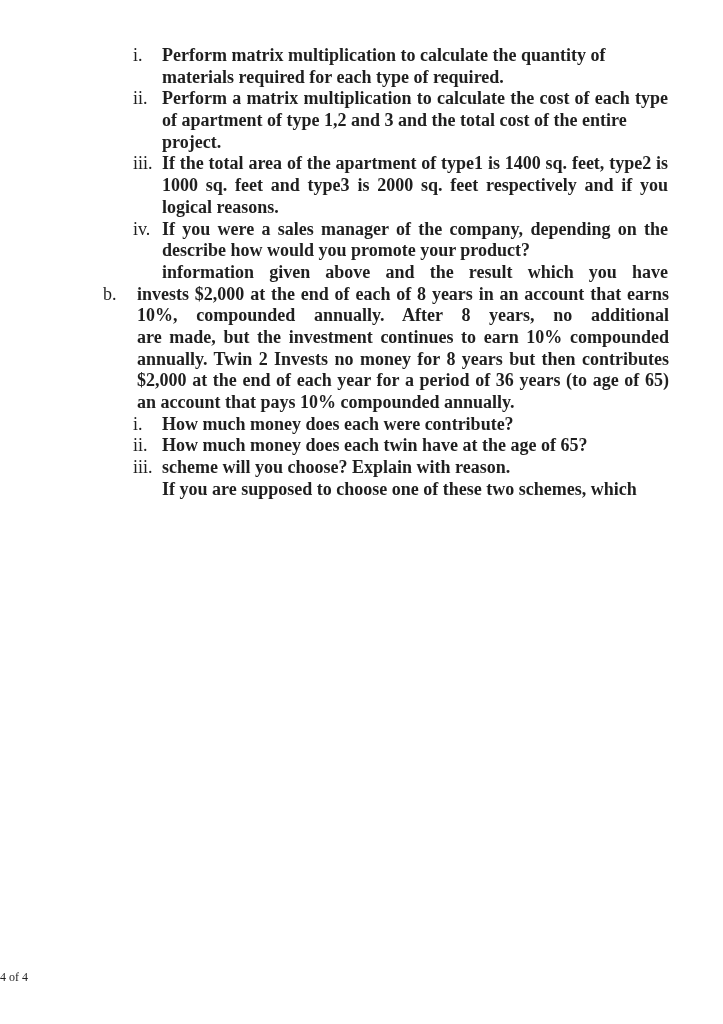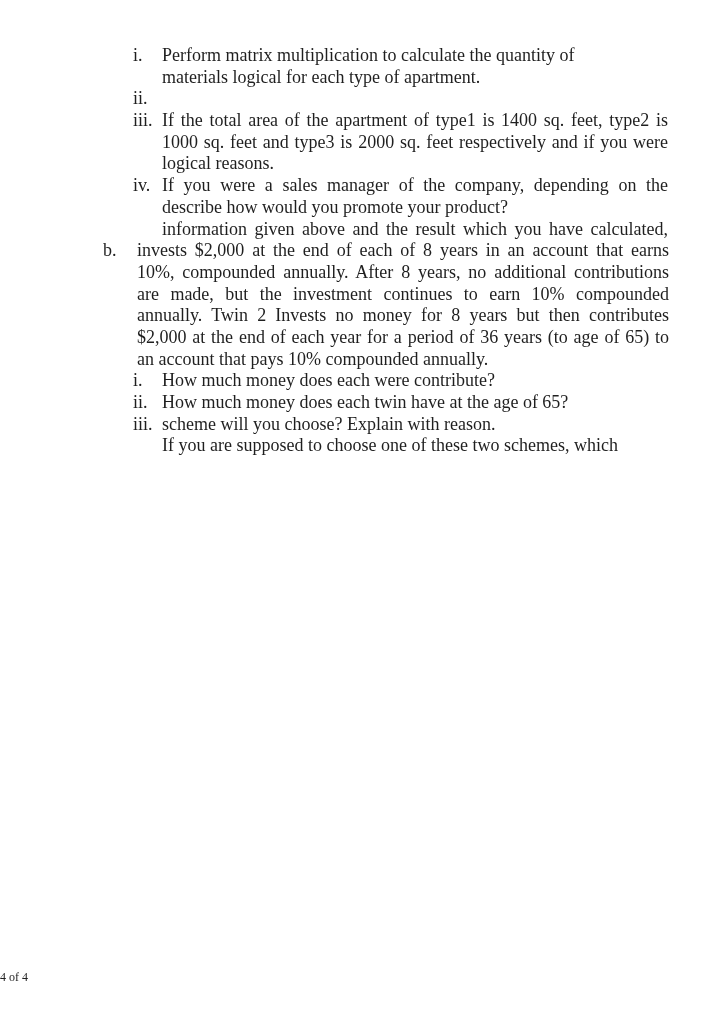--- a/index.html
+++ b/index.html
@@ -27,20 +27,21 @@
     display: flex;
     align-items: flex-start;
   }
   .marker {
     height: 21.7px;
     line-height: 21.7px;
     flex: none;
   }
   .lines {
     flex: none;
+    font-weight: bold;
   }
   .block.lvl-main > .marker { width: 34px; }
   .block.lvl-main > .lines  { width: 532px; }
   .block.lvl-sub  > .marker { margin-left: 30px; width: 29px; }
   .block.lvl-sub  > .lines  { width: 506px; }
   .line {
     height: 21.7px;
     line-height: 21.7px;
     overflow: hidden;
     white-space: normal;
@@ -66,26 +67,34 @@
 
 <div class="page">
   <div class="content">
 
       <div class="block lvl-sub">
         <div class="marker">i.</div>
         <div class="lines">
 
             <div class="line">Perform matrix multiplication to calculate the quantity of</div>
 
-            <div class="line">materials logical for each type of apartment.</div>
+            <div class="line">materials required for each type of required.</div>
           </div>
       </div>
 
       <div class="block lvl-sub">
         <div class="marker">ii.</div>
+        <div class="lines">
+
+            <div class="line j">Perform a matrix multiplication to calculate the cost of each type</div>
+
+            <div class="line">of apartment of type 1,2 and 3 and the total cost of the entire</div>
+
+            <div class="line">project.</div>
+          </div>
       </div>
 
       <div class="block lvl-sub">
         <div class="marker">iii.</div>
         <div class="lines">
 
             <div class="line j">If the total area of the apartment of type1 is 1400 sq. feet, type2 is</div>
 
             <div class="line j">1000 sq. feet and type3 is 2000 sq. feet respectively and if you were</div>
 

